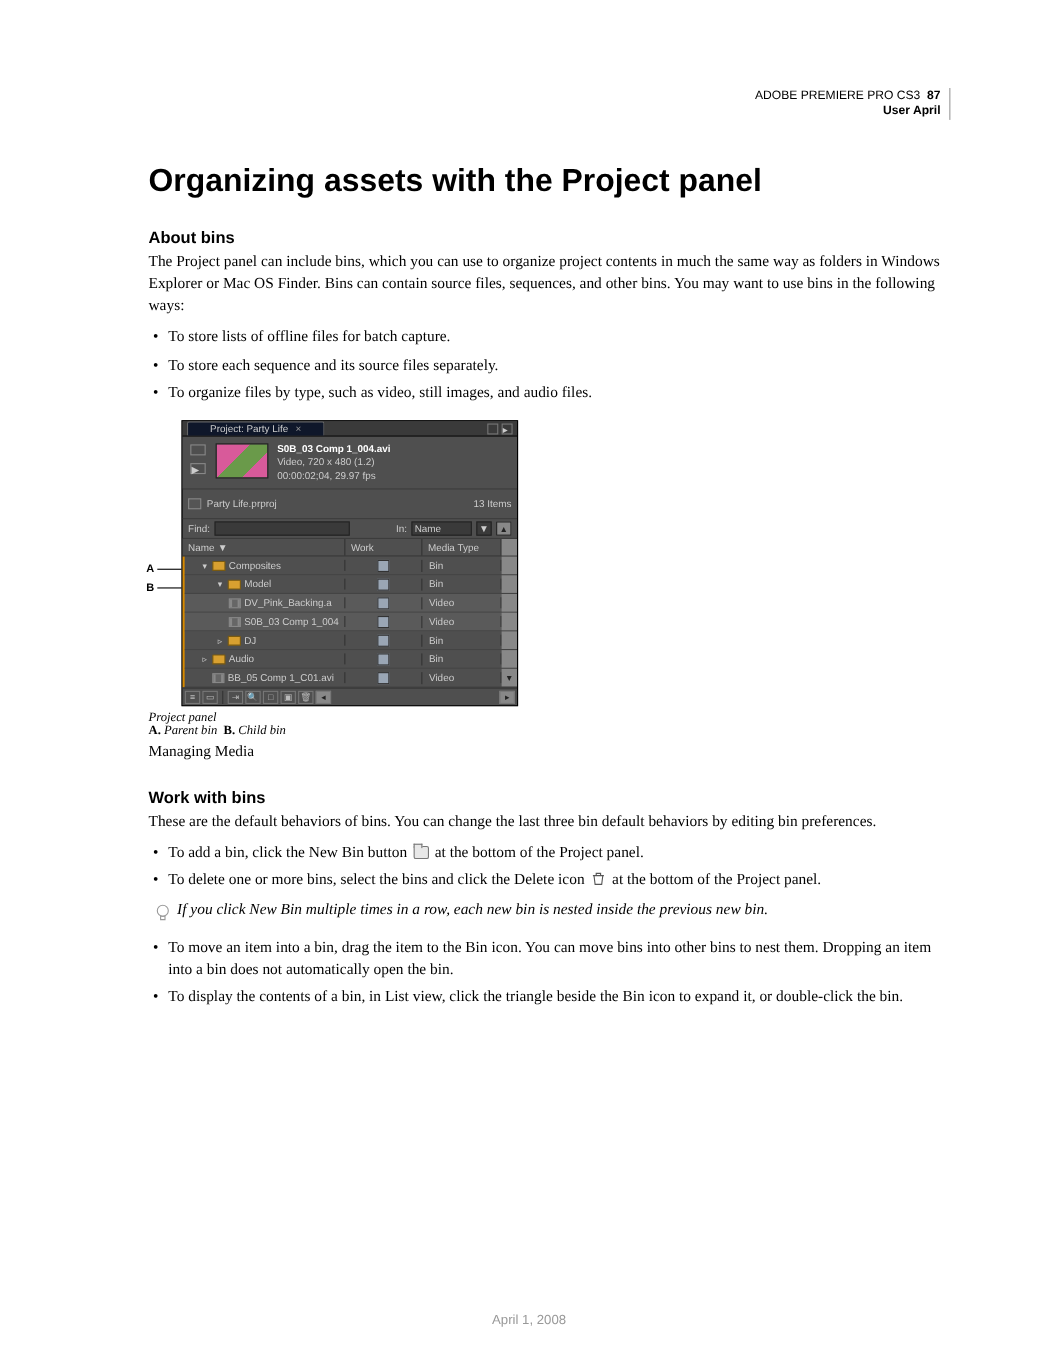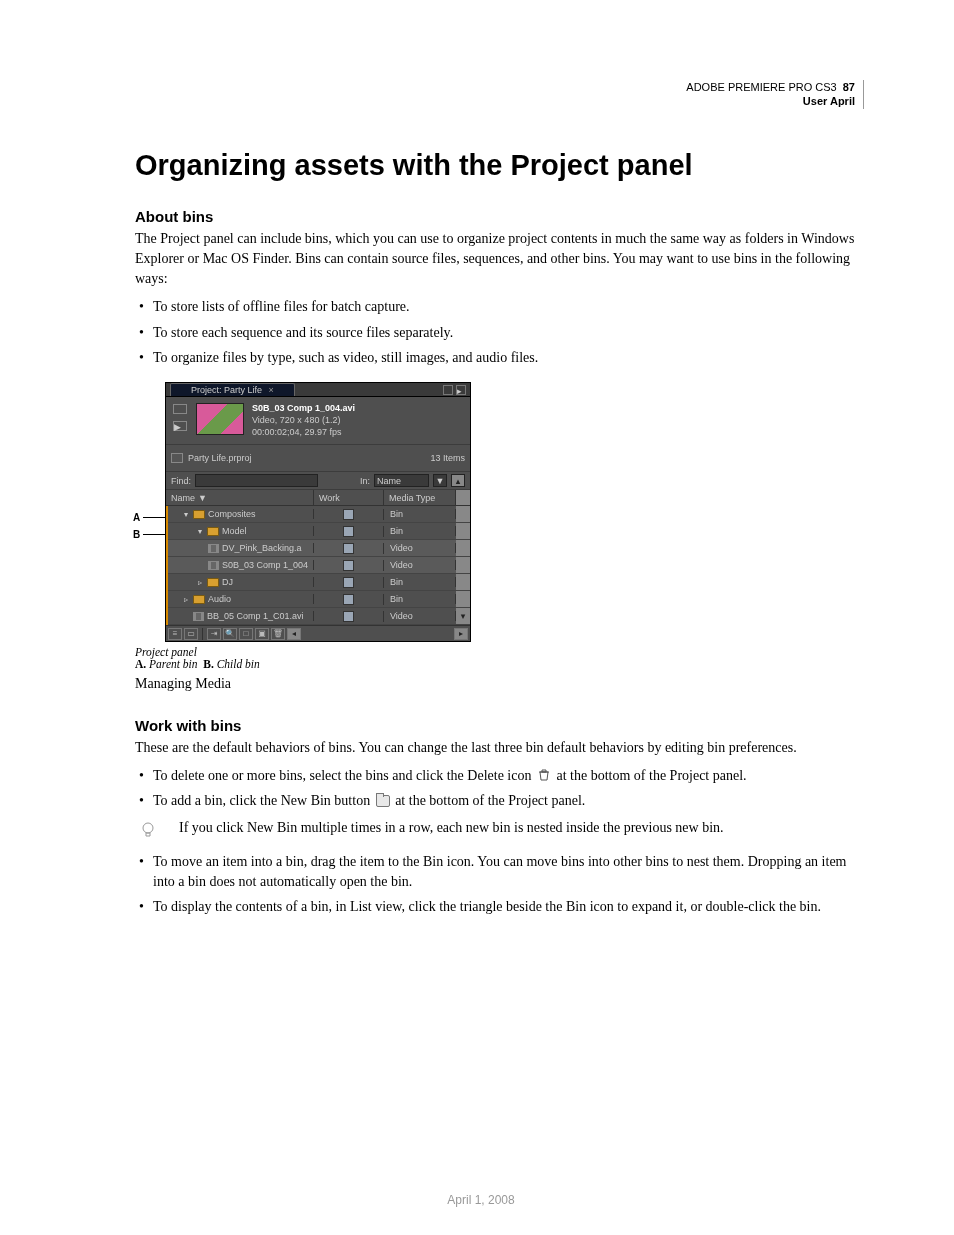--- a/index.html
+++ b/index.html
@@ -70,22 +70,23 @@
   }
   .caption {
     font-size: 11.5px;
     font-style: italic;
     margin-top: 2px;
   }
   .caption b { font-style: normal; font-weight: bold; }
   .tip-row {
     display: flex;
     align-items: flex-start;
-    gap: 24px;
+    gap: 6px;
     margin: 8px 0 12px 6px;
+    font-style: italic;
     font-size: 14px;
   }
   .tip-row svg { flex: 0 0 auto; margin-top: 2px; }
   .footer-date {
     position: absolute;
     bottom: 28px;
     width: 954px;
     left: 4px;
     text-align: center;
     font-family: Arial, sans-serif;
@@ -510,33 +511,33 @@
     <b>B.</b> <span>Child bin</span>
   </div>
 
   <p><span>Managing Media</span></p>
 
   <h2>Work with bins</h2>
   <p>These are the default behaviors of bins. You can change the last three bin default behaviors by editing bin preferences.</p>
 
   <ul class="bullets">
     <li>
+      <span>To add a bin, click the New Bin button </span>
+      <span class="inline-icon newbin"></span>
+      <span> at the bottom of the Project panel.</span>
+    </li>
+    <li>
       <span>To delete one or more bins, select the bins and click the Delete icon </span>
       <span class="inline-icon trash">
         <svg viewBox="0 0 14 14">
             <path d="M3 4h8l-1 8H4z M5 2h4v2H5z M2 4h10" fill="none" stroke="#555" stroke-width="1"></path>
           </svg>
       </span>
       <span> at the bottom of the Project panel.</span>
     </li>
-    <li>
-      <span>To add a bin, click the New Bin button </span>
-      <span class="inline-icon newbin"></span>
-      <span> at the bottom of the Project panel.</span>
-    </li>
   </ul>
 
   <div class="tip-row">
     <svg width="14" height="18" viewBox="0 0 14 18">
       <circle cx="7" cy="6" r="5" fill="none" stroke="#999" stroke-width="1"></circle>
       <path d="M5 11h4v3H5z" fill="none" stroke="#999" stroke-width="1"></path>
     </svg>
     <span>If you click New Bin multiple times in a row, each new bin is nested inside the previous new bin.</span>
   </div>
 

